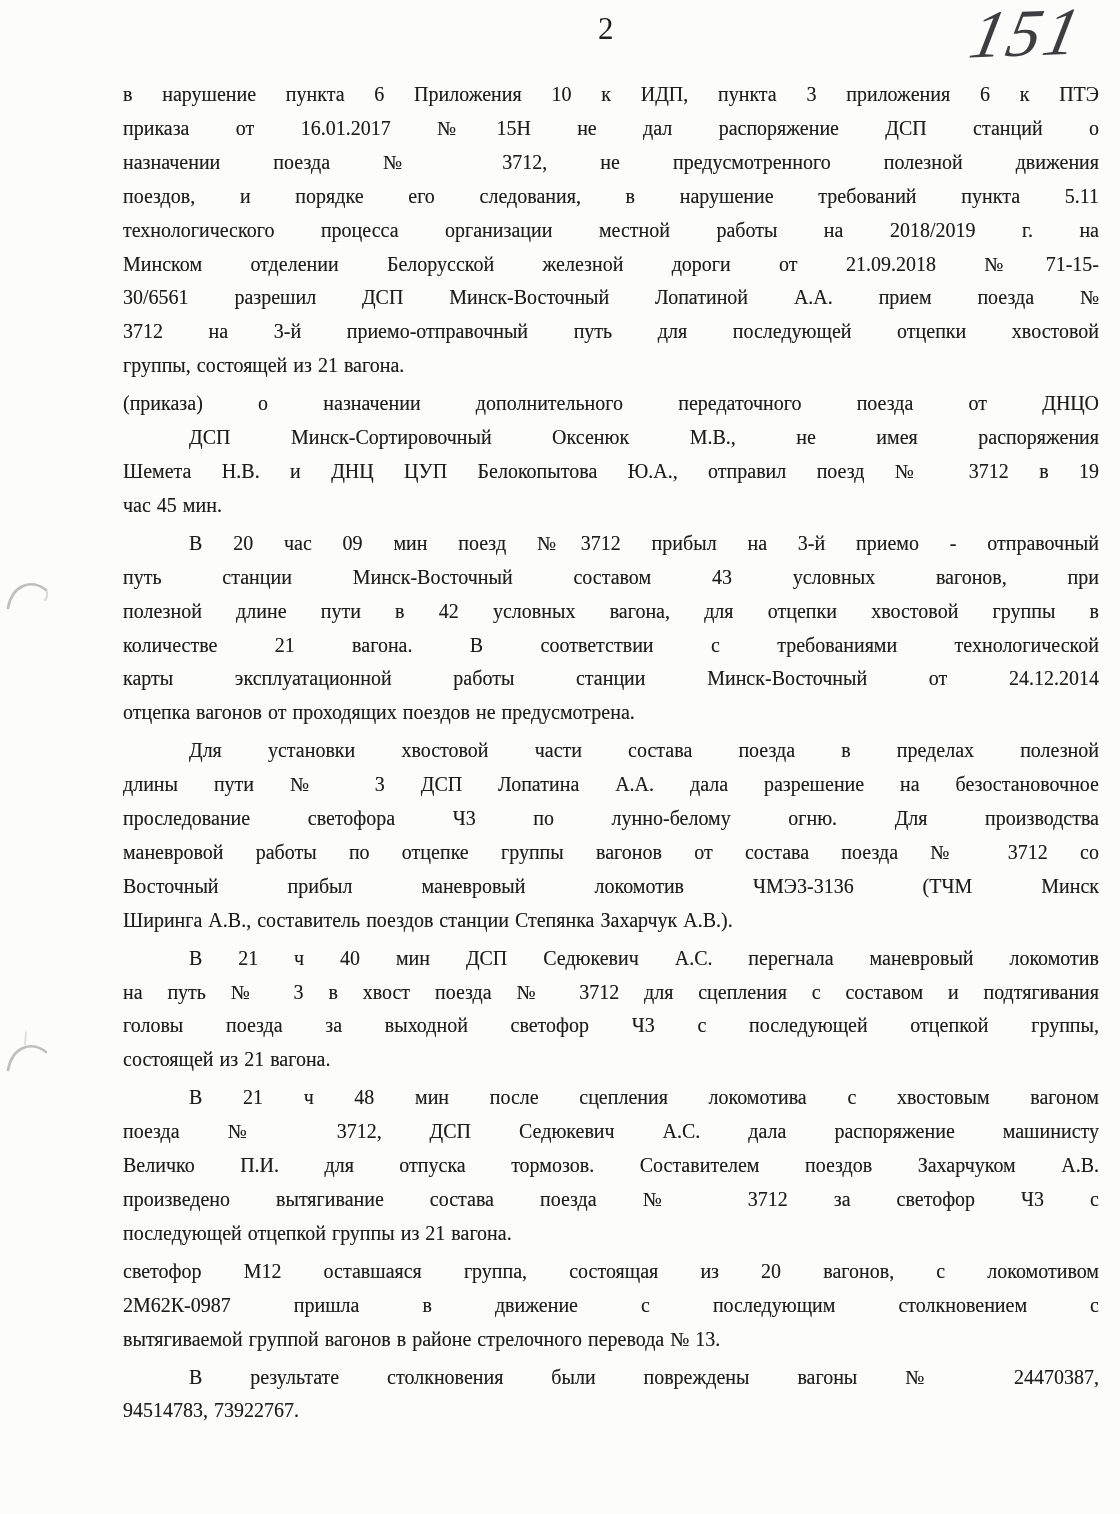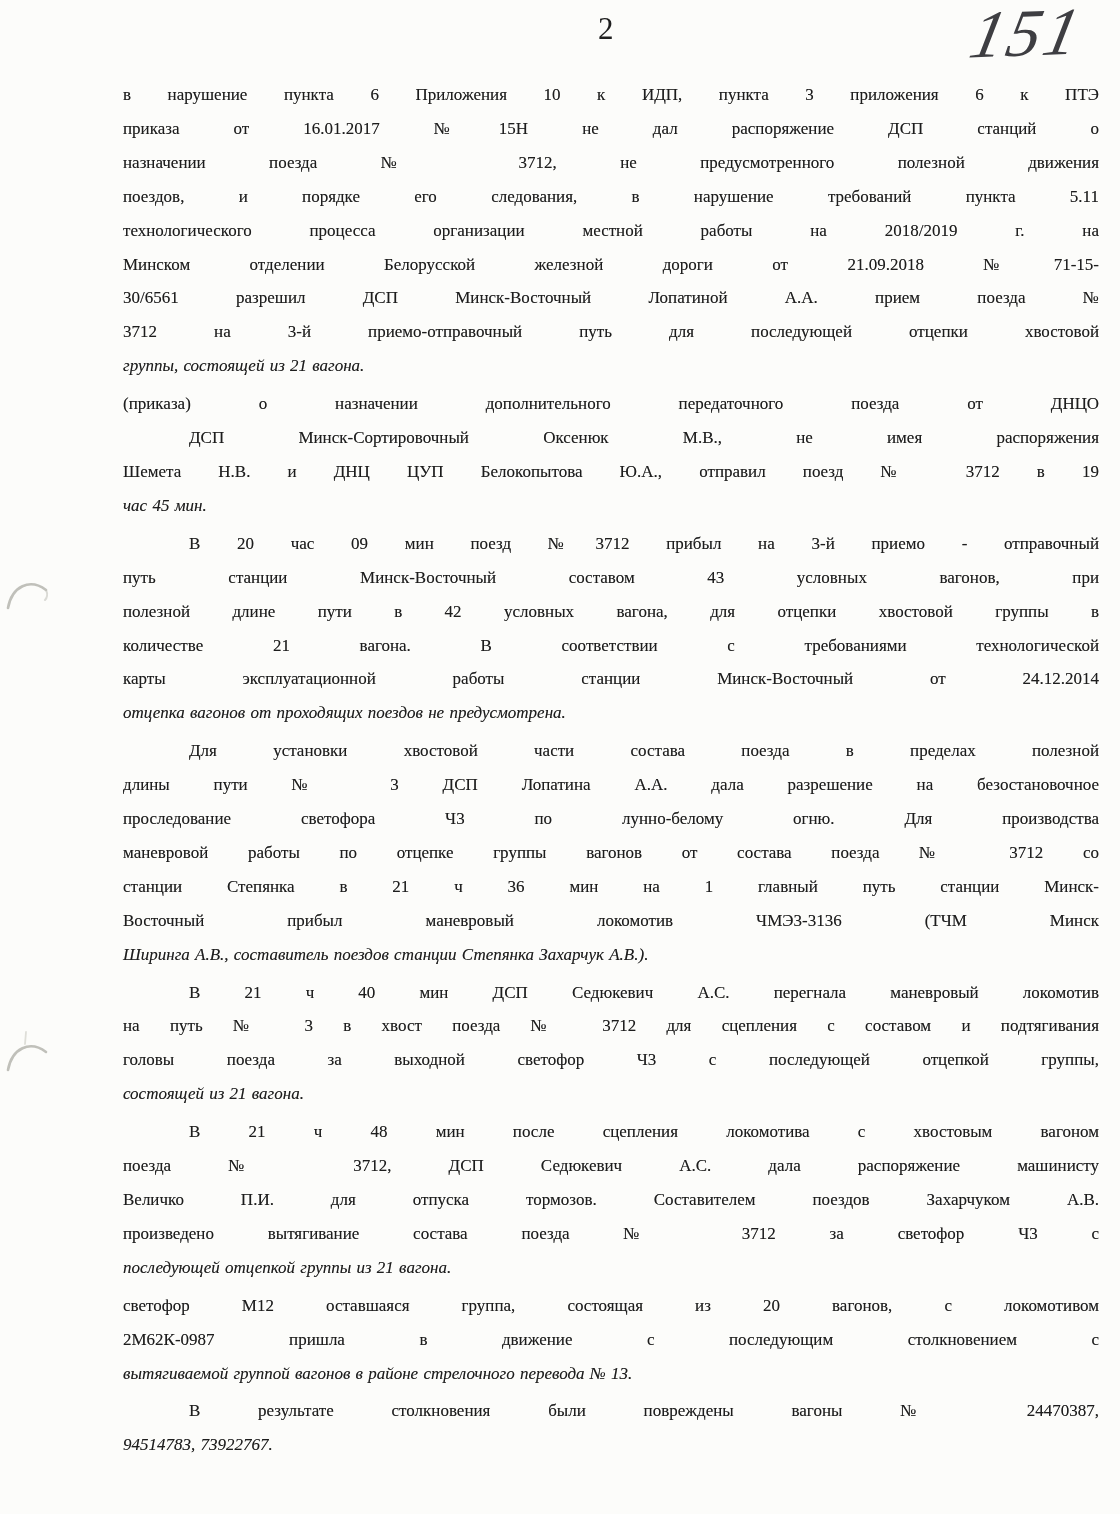--- a/index.html
+++ b/index.html
@@ -30,29 +30,29 @@
     transform: rotate(-2deg) skewX(-14deg);
     transform-origin: left top;
     letter-spacing: 3px;
     opacity: 0.92;
   }
   .text-block {
     position: absolute;
     left: 123px;
     top: 78px;
     width: 976px;
-    font-size: 17px;
+    font-size: 20px;
     line-height: 33.9px;
     text-shadow: 0 0 0.6px rgba(25,25,25,0.45);
     word-spacing: 1px;
   }
   .para { margin: 0; }
   .para + .para { margin-top: 4px; }
   .jl { text-align: justify; text-align-last: justify; }
-  .ll { text-align: left; text-align-last: left; font-style: italic; }
+  .ll { text-align: left; text-align-last: left; }
   .ind { text-indent: 66px; }
   .scan-arc {
     position: absolute;
     left: 2px;
     pointer-events: none;
   }
   .arc1 { top: 568px; }
   .arc2 { top: 1028px; }
 </style>
 </head>
@@ -102,21 +102,20 @@
       <div class="jl">количестве 21 вагона. В соответствии с требованиями технологической</div>
       <div class="jl">карты эксплуатационной работы станции Минск-Восточный от 24.12.2014</div>
       <div class="ll">отцепка вагонов от проходящих поездов не предусмотрена.</div>
     </div>
 
     <div class="para">
       <div class="jl ind">Для установки хвостовой части состава поезда в пределах полезной</div>
       <div class="jl">длины пути № 3 ДСП Лопатина А.А. дала разрешение на безостановочное</div>
       <div class="jl">проследование светофора Ч3 по лунно-белому огню. Для производства</div>
       <div class="jl">маневровой работы по отцепке группы вагонов от состава поезда № 3712 со</div>
-      <div class="jl">станции Степянка в 21 ч 36 мин на 1 главный путь станции Минск-</div>
       <div class="jl">Восточный прибыл маневровый локомотив ЧМЭ3-3136 (ТЧМ Минск</div>
       <div class="ll">Ширинга А.В., составитель поездов станции Степянка Захарчук А.В.).</div>
     </div>
 
     <div class="para">
       <div class="jl ind">В 21 ч 40 мин ДСП Седюкевич А.С. перегнала маневровый локомотив</div>
       <div class="jl">на путь № 3 в хвост поезда № 3712 для сцепления с составом и подтягивания</div>
       <div class="jl">головы поезда за выходной светофор Ч3 с последующей отцепкой группы,</div>
       <div class="ll">состоящей из 21 вагона.</div>
     </div>

